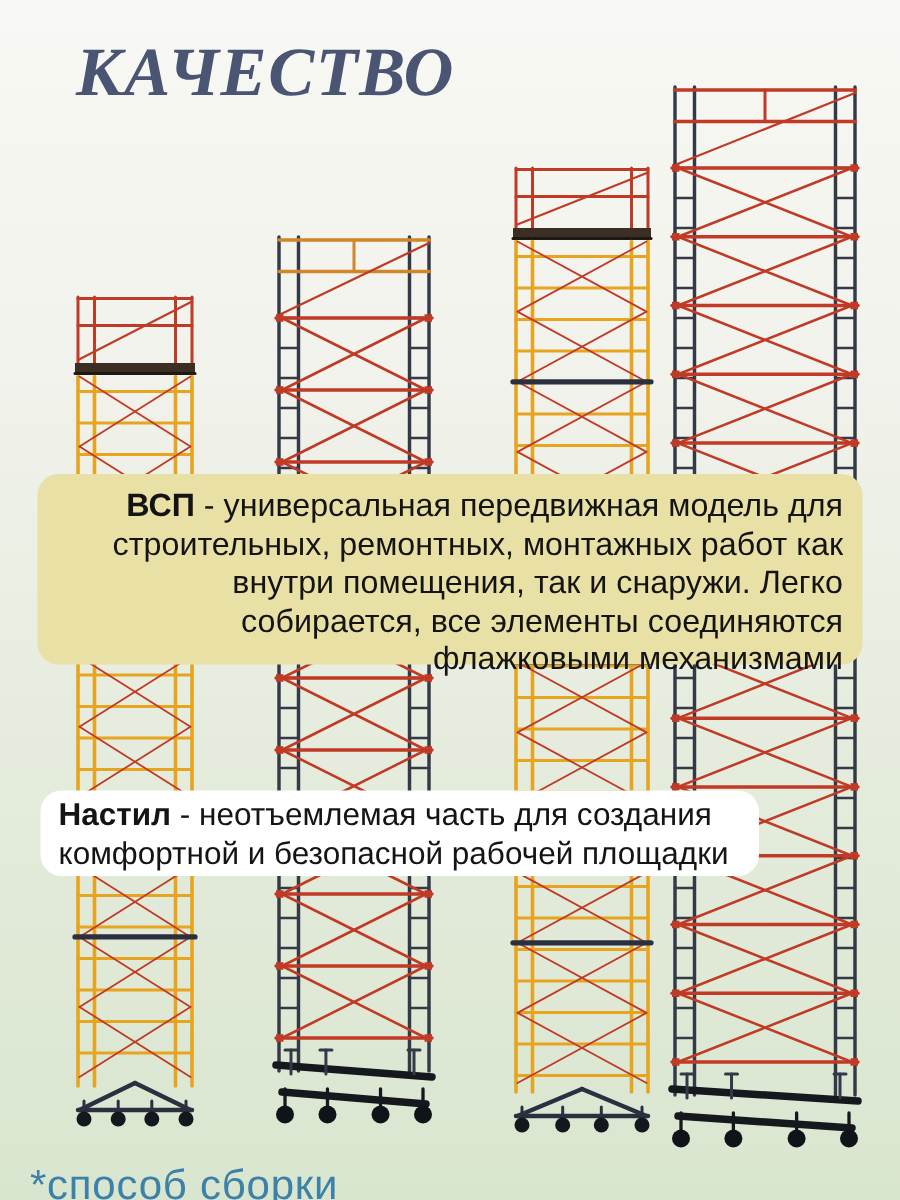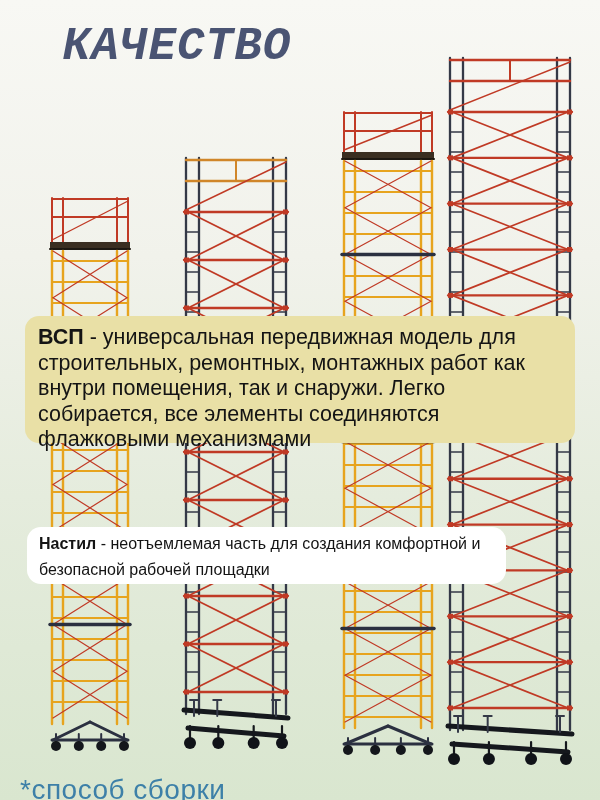--- a/index.html
+++ b/index.html
@@ -7,37 +7,37 @@
     width:600px;height:800px;overflow:hidden;
     font-family:"Liberation Sans","DejaVu Sans",sans-serif;
   }
   #canvas{
     position:relative;width:600px;height:800px;
     background:linear-gradient(180deg,#f8f8f4 0%,#f1f2eb 32%,#e5ecdd 62%,#d9e6cf 100%);
   }
   .header{
     position:absolute;left:18px;top:16px;width:318px;
     text-align:center;z-index:2;
-    font-family:Liberation Mono, monospace;
+    font-family:Liberation Serif, serif;
     font-style:italic;font-weight:bold;
     font-size:46px;line-height:63px;letter-spacing:1px;
   }
   .tower{position:absolute;z-index:1;}
   .tower svg{display:block;overflow:visible;}
   .info-card{
     position:absolute;z-index:3;box-sizing:border-box;
     border-radius:14px;color:#141414;
   }
   .info-card.beige{
     left:25px;top:316px;width:550px;height:127px;
     padding:9px 13px;font-size:21.5px;line-height:25.5px;
   }
   .info-card.white{
     left:27px;top:527px;width:479px;height:57px;
-    padding:4px 12px;font-size:16px;line-height:26px;
+    padding:4px 12px;font-size:21px;line-height:26px;
   }
   .info-card b{font-weight:bold;}
   .footnote{
     position:absolute;left:20px;top:750px;z-index:3;
     font-size:28px;font-weight:500;letter-spacing:0.5px;margin-top:24px;
   }
 </style>
 </head>
 <body>
 
@@ -484,21 +484,21 @@
         <circle cx="6" cy="703" r="6" fill="#101318"></circle>
         <line x1="40.92" y1="686" x2="40.92" y2="700" stroke="#15181d" stroke-width="2.2" stroke-linecap="round"></line>
         <circle cx="40.92" cy="703" r="6" fill="#101318"></circle>
         <line x1="83.08" y1="686" x2="83.08" y2="700" stroke="#15181d" stroke-width="2.2" stroke-linecap="round"></line>
         <circle cx="83.08" cy="703" r="6" fill="#101318"></circle>
         <line x1="118" y1="686" x2="118" y2="700" stroke="#15181d" stroke-width="2.2" stroke-linecap="round"></line>
         <circle cx="118" cy="703" r="6" fill="#101318"></circle>
       </svg>
     </div>
 
-  <div class="info-card beige" style="background: rgb(233, 224, 166);">
+  <div class="info-card beige" style="background: rgb(233, 224, 166); text-align: right;">
     <b>ВСП</b><span> - универсальная передвижная модель для строительных, ремонтных, монтажных работ как внутри помещения, так и снаружи. Легко собирается, все элементы соединяются флажковыми механизмами</span>
   </div>
 
   <div class="info-card white" style="background: rgb(255, 255, 255);">
     <b>Настил</b><span> - неотъемлемая часть для создания комфортной и безопасной рабочей площадки</span>
   </div>
 
   <div class="footnote" style="color: rgb(61, 128, 168);">*способ сборки</div>
 
 </div>

